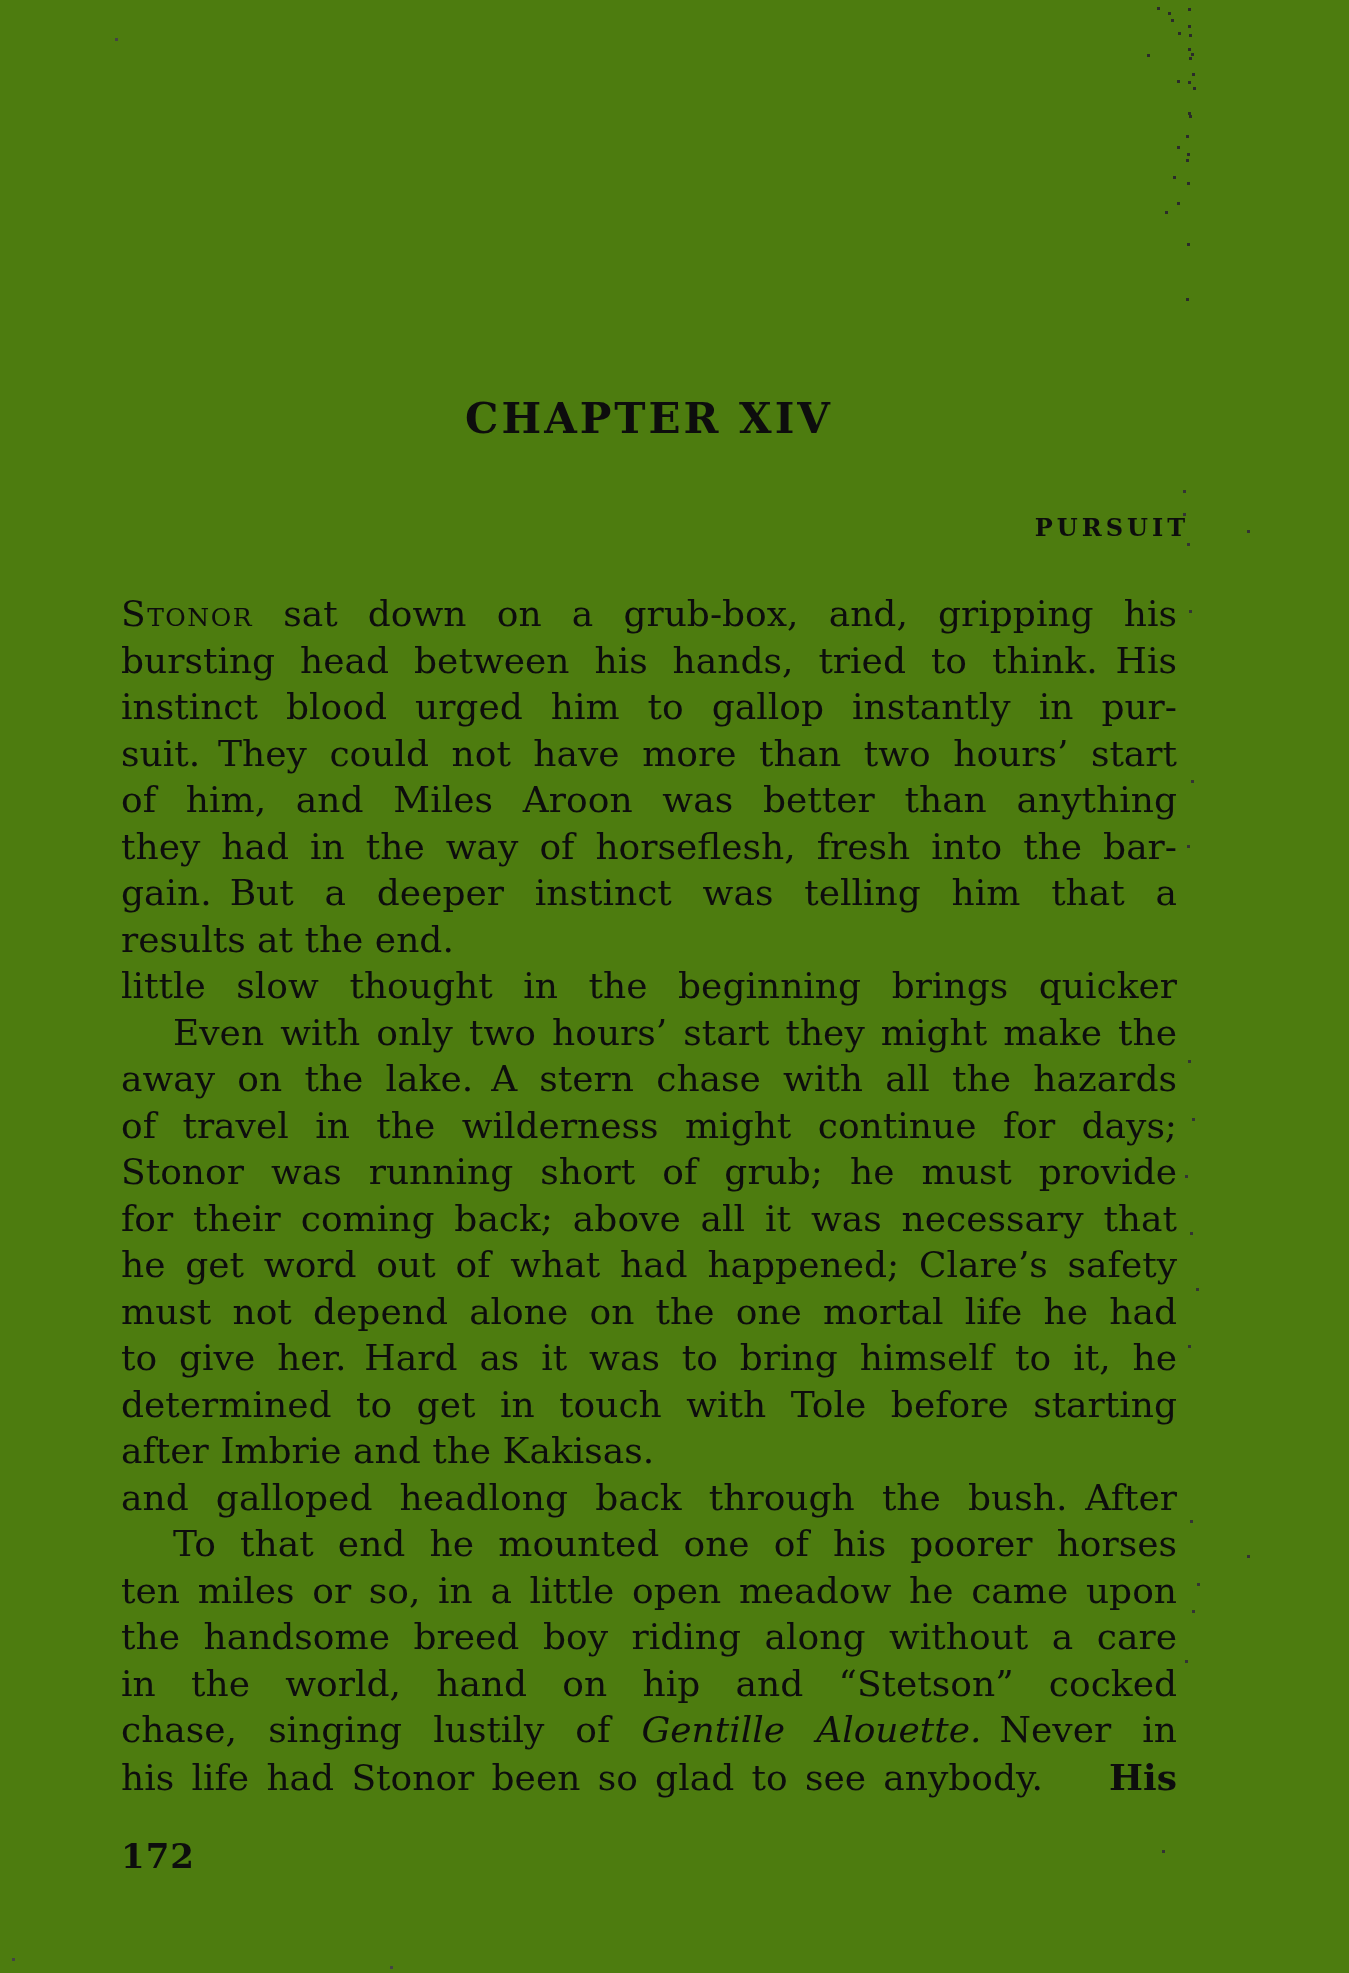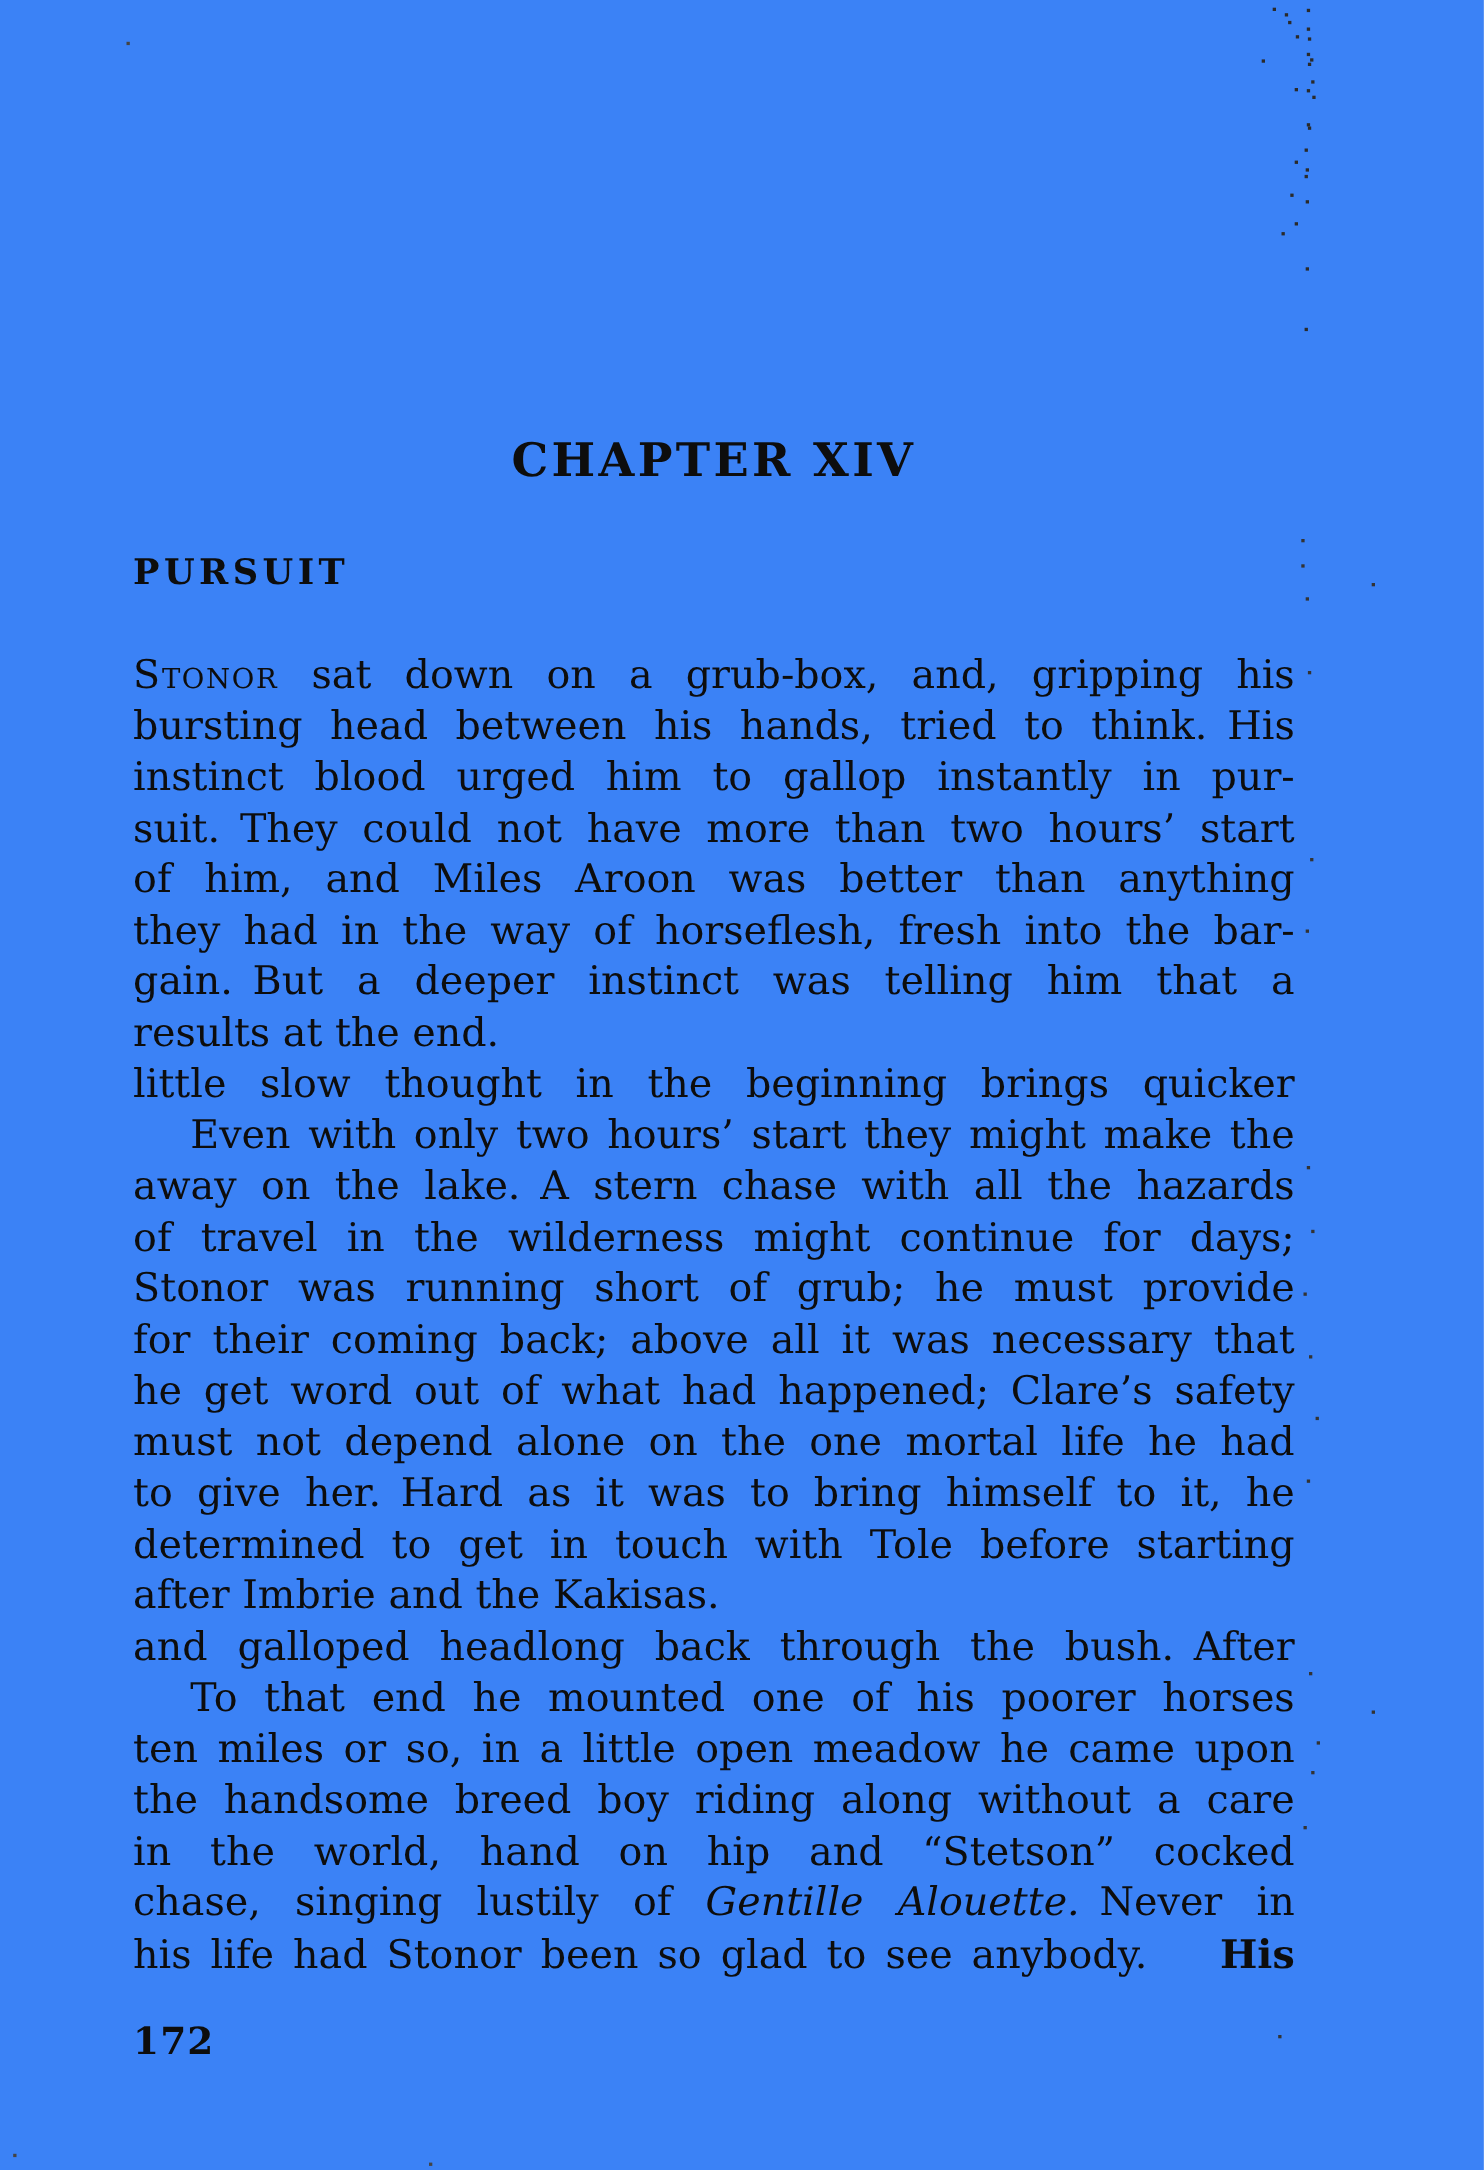--- a/index.html
+++ b/index.html
@@ -1,42 +1,42 @@
 <!DOCTYPE html>
 <html><head>
 <meta charset="utf-8">
 <style>
   html, body { margin: 0; padding: 0; background: #e8e8e8; }
   .page {
     position: relative;
     width: 1349px;
     height: 1973px;
-    background: #3b82f6;
+    background: #4d7c0f;
     overflow: hidden;
     font-family: "DejaVu Serif", "Liberation Serif", serif;
     color: #0d0d0d;
   }
   .chapter {
     position: absolute;
     left: 121px; top: 396px;
     width: 1056px;
     margin: 0;
     text-align: center;
     font-size: 42px;
     font-weight: 600;
     letter-spacing: 3px;
     line-height: 1.1;
   }
   .section {
     position: absolute;
     left: 121px; top: 503px;
     width: 1056px;
-    margin: 0;
-    text-align: left;
-    font-size: 32px;
+    margin: 12px;
+    text-align: right;
+    font-size: 24px;
     font-weight: 700;
     letter-spacing: 4px;
     line-height: 1.1;
   }
   .column {
     position: absolute;
     left: 121px; top: 591px;
     width: 1056px;
     font-size: 36px;
     font-weight: 500;

